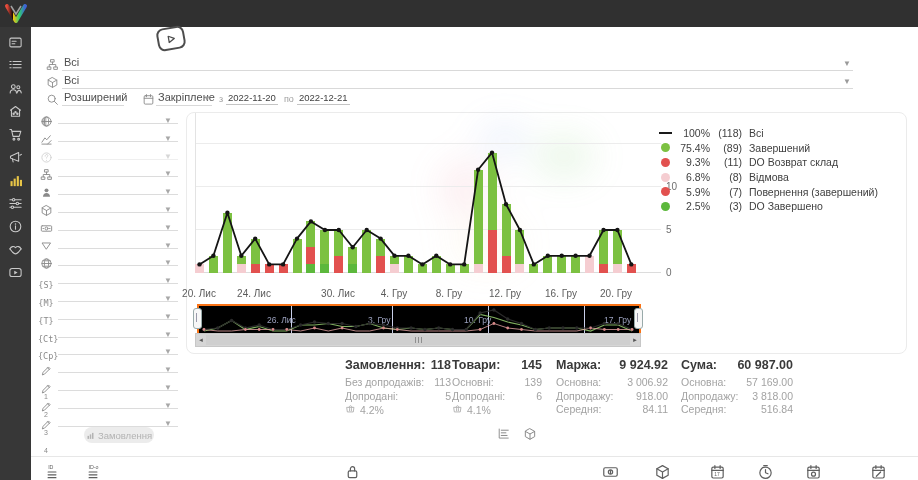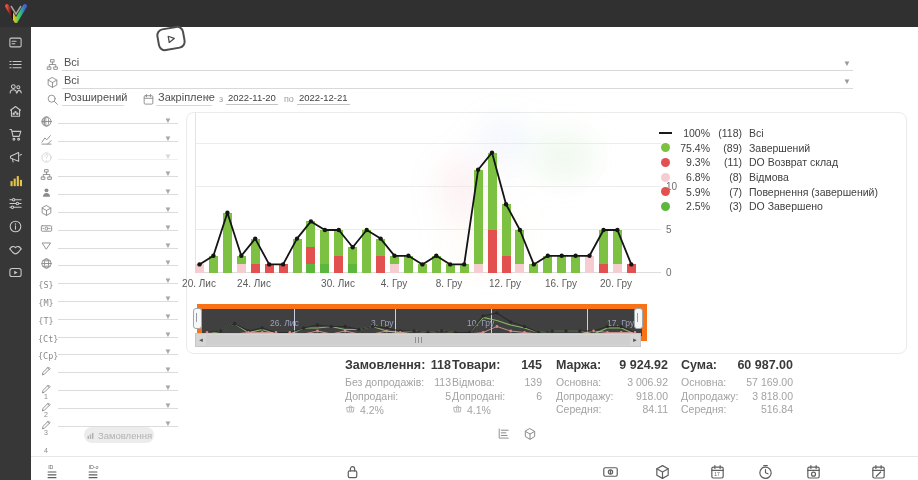--- a/index.html
+++ b/index.html
@@ -38,32 +38,32 @@
     background:
       radial-gradient(60px 45px at 68% 22%, rgba(140,210,130,.45), transparent 70%),
       radial-gradient(55px 60px at 35% 40%, rgba(235,130,150,.33), transparent 70%),
       radial-gradient(50px 40px at 48% 12%, rgba(140,170,235,.35), transparent 70%),
       radial-gradient(70px 55px at 42% 72%, rgba(245,215,160,.30), transparent 72%);}
   .plot{position:absolute;left:195px;top:113px;width:465px;height:160px;border-left:1px solid #e3e3e3;}
   .plot svg{position:absolute;left:0;top:0;}
   .bar{position:absolute;bottom:0;width:9px;display:flex;flex-direction:column-reverse;}
   .bar div{width:9px;}
   .ytick{position:absolute;font-size:10px;color:#6e6e6e;}
-  .xtick{position:absolute;top:278px;font-size:10px;color:#5c5c5c;white-space:nowrap;transform:translateX(-50%);}
+  .xtick{position:absolute;top:288px;font-size:10px;color:#5c5c5c;white-space:nowrap;transform:translateX(-50%);}
   
   .legend{position:absolute;left:658px;top:126px;font-size:10.5px;color:#3f3f3f;}
   .lg-row{display:flex;align-items:center;height:14.6px;}
   .lg-mark{width:14px;display:flex;justify-content:center;align-items:center;margin-right:4px;}
   .lg-dot{width:9px;height:9px;border-radius:50%;}
   .lg-line{width:13px;height:2px;background:#1a1a1a;}
   .lg-pct{width:34px;text-align:right;}
   .lg-cnt{width:32px;text-align:right;}
   .lg-lab{margin-left:7px;white-space:nowrap;}
   
-  .nav{position:absolute;left:197px;top:304px;width:440px;height:27px;background:#404040;border:5px solid #f97316;}
+  .nav{position:absolute;left:197px;top:304px;width:440px;height:27px;background:#000000;border:2px solid #f97316;}
   .nav-lab{position:absolute;top:9px;font-size:8.5px;color:#9aa0bd;}
   .nav-grid{position:absolute;top:0;width:1px;height:27px;background:#c9cfe9;}
   .nav-handle{position:absolute;top:308px;width:7px;height:19px;background:#f7f7f7;border:1px solid #9aa;border-radius:3px;z-index:5;cursor:ew-resize;}
   .nav-handle::after{content:"";position:absolute;left:2px;top:4px;width:1px;height:9px;background:#99a;}
   .scrollbar{position:absolute;left:195px;top:333px;width:444px;height:12px;background:#d6d6d6;border:1px solid #c7c7c7;display:flex;align-items:center;}
   .sb-arrow{width:10px;font-size:6px;color:#555;text-align:center;cursor:pointer;}
   .sb-thumb{flex:1;height:10px;background:#cfcfcf;display:flex;align-items:center;justify-content:center;gap:2px;cursor:grab;}
   .sb-grip{width:1px;height:6px;background:#8f8f8f;}
   
   .stat-col{position:absolute;top:358px;}
@@ -755,21 +755,21 @@
             </svg></span>
           <span>4.2%</span>
         </div>
       </div>
       <div class="stat-col" style="left:452px;width:90px;">
      <div class="stat-title">
           <span>Товари:</span>
           <span>145</span>
         </div>
         <div class="stat-row">
-          <span>Відмова:</span>
+          <span>Основні:</span>
           <span>139</span>
         </div>
         <div class="stat-row">
           <span>Допродані:</span>
           <span>6</span>
         </div>
         <div class="stat-basket">
           <span><svg viewBox="0 0 24 24" fill="none" stroke="currentColor" stroke-width="1.7" stroke-linecap="round" stroke-linejoin="round" style="width: 11px; height: 11px;">
               <g>
                 <path d="M4.5 9.5 h15 L18 19.5 H6 z"></path>

